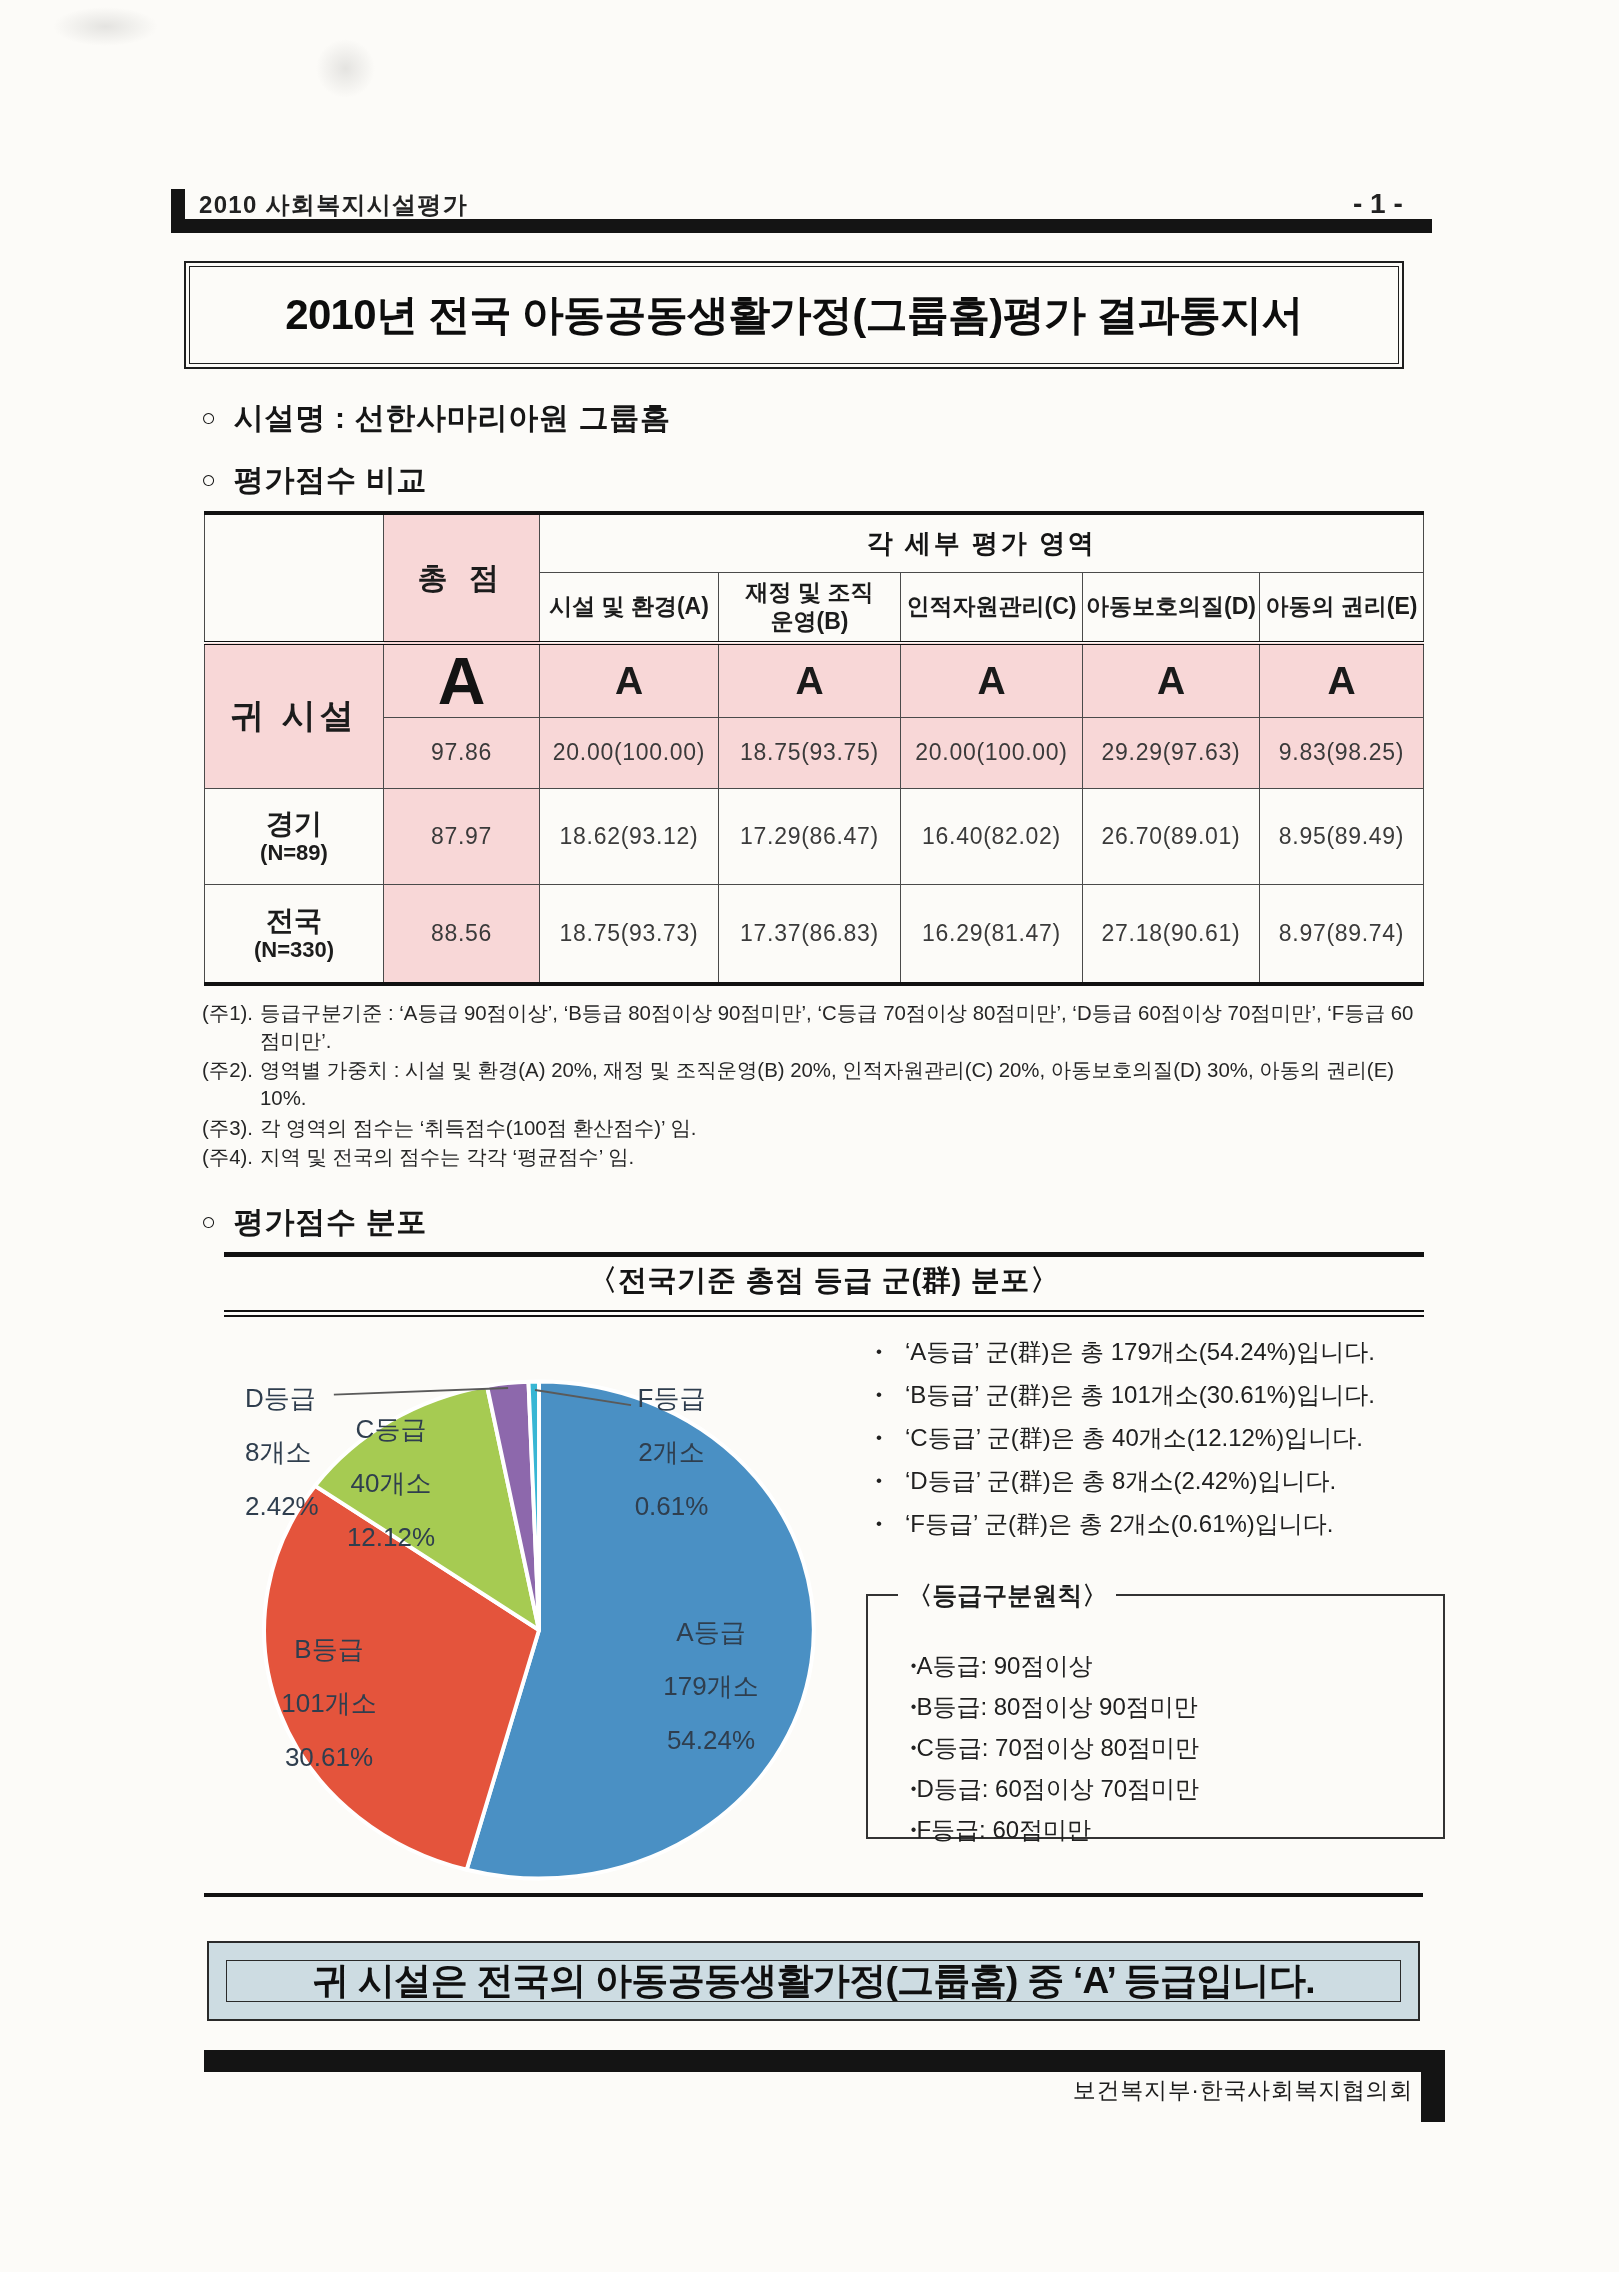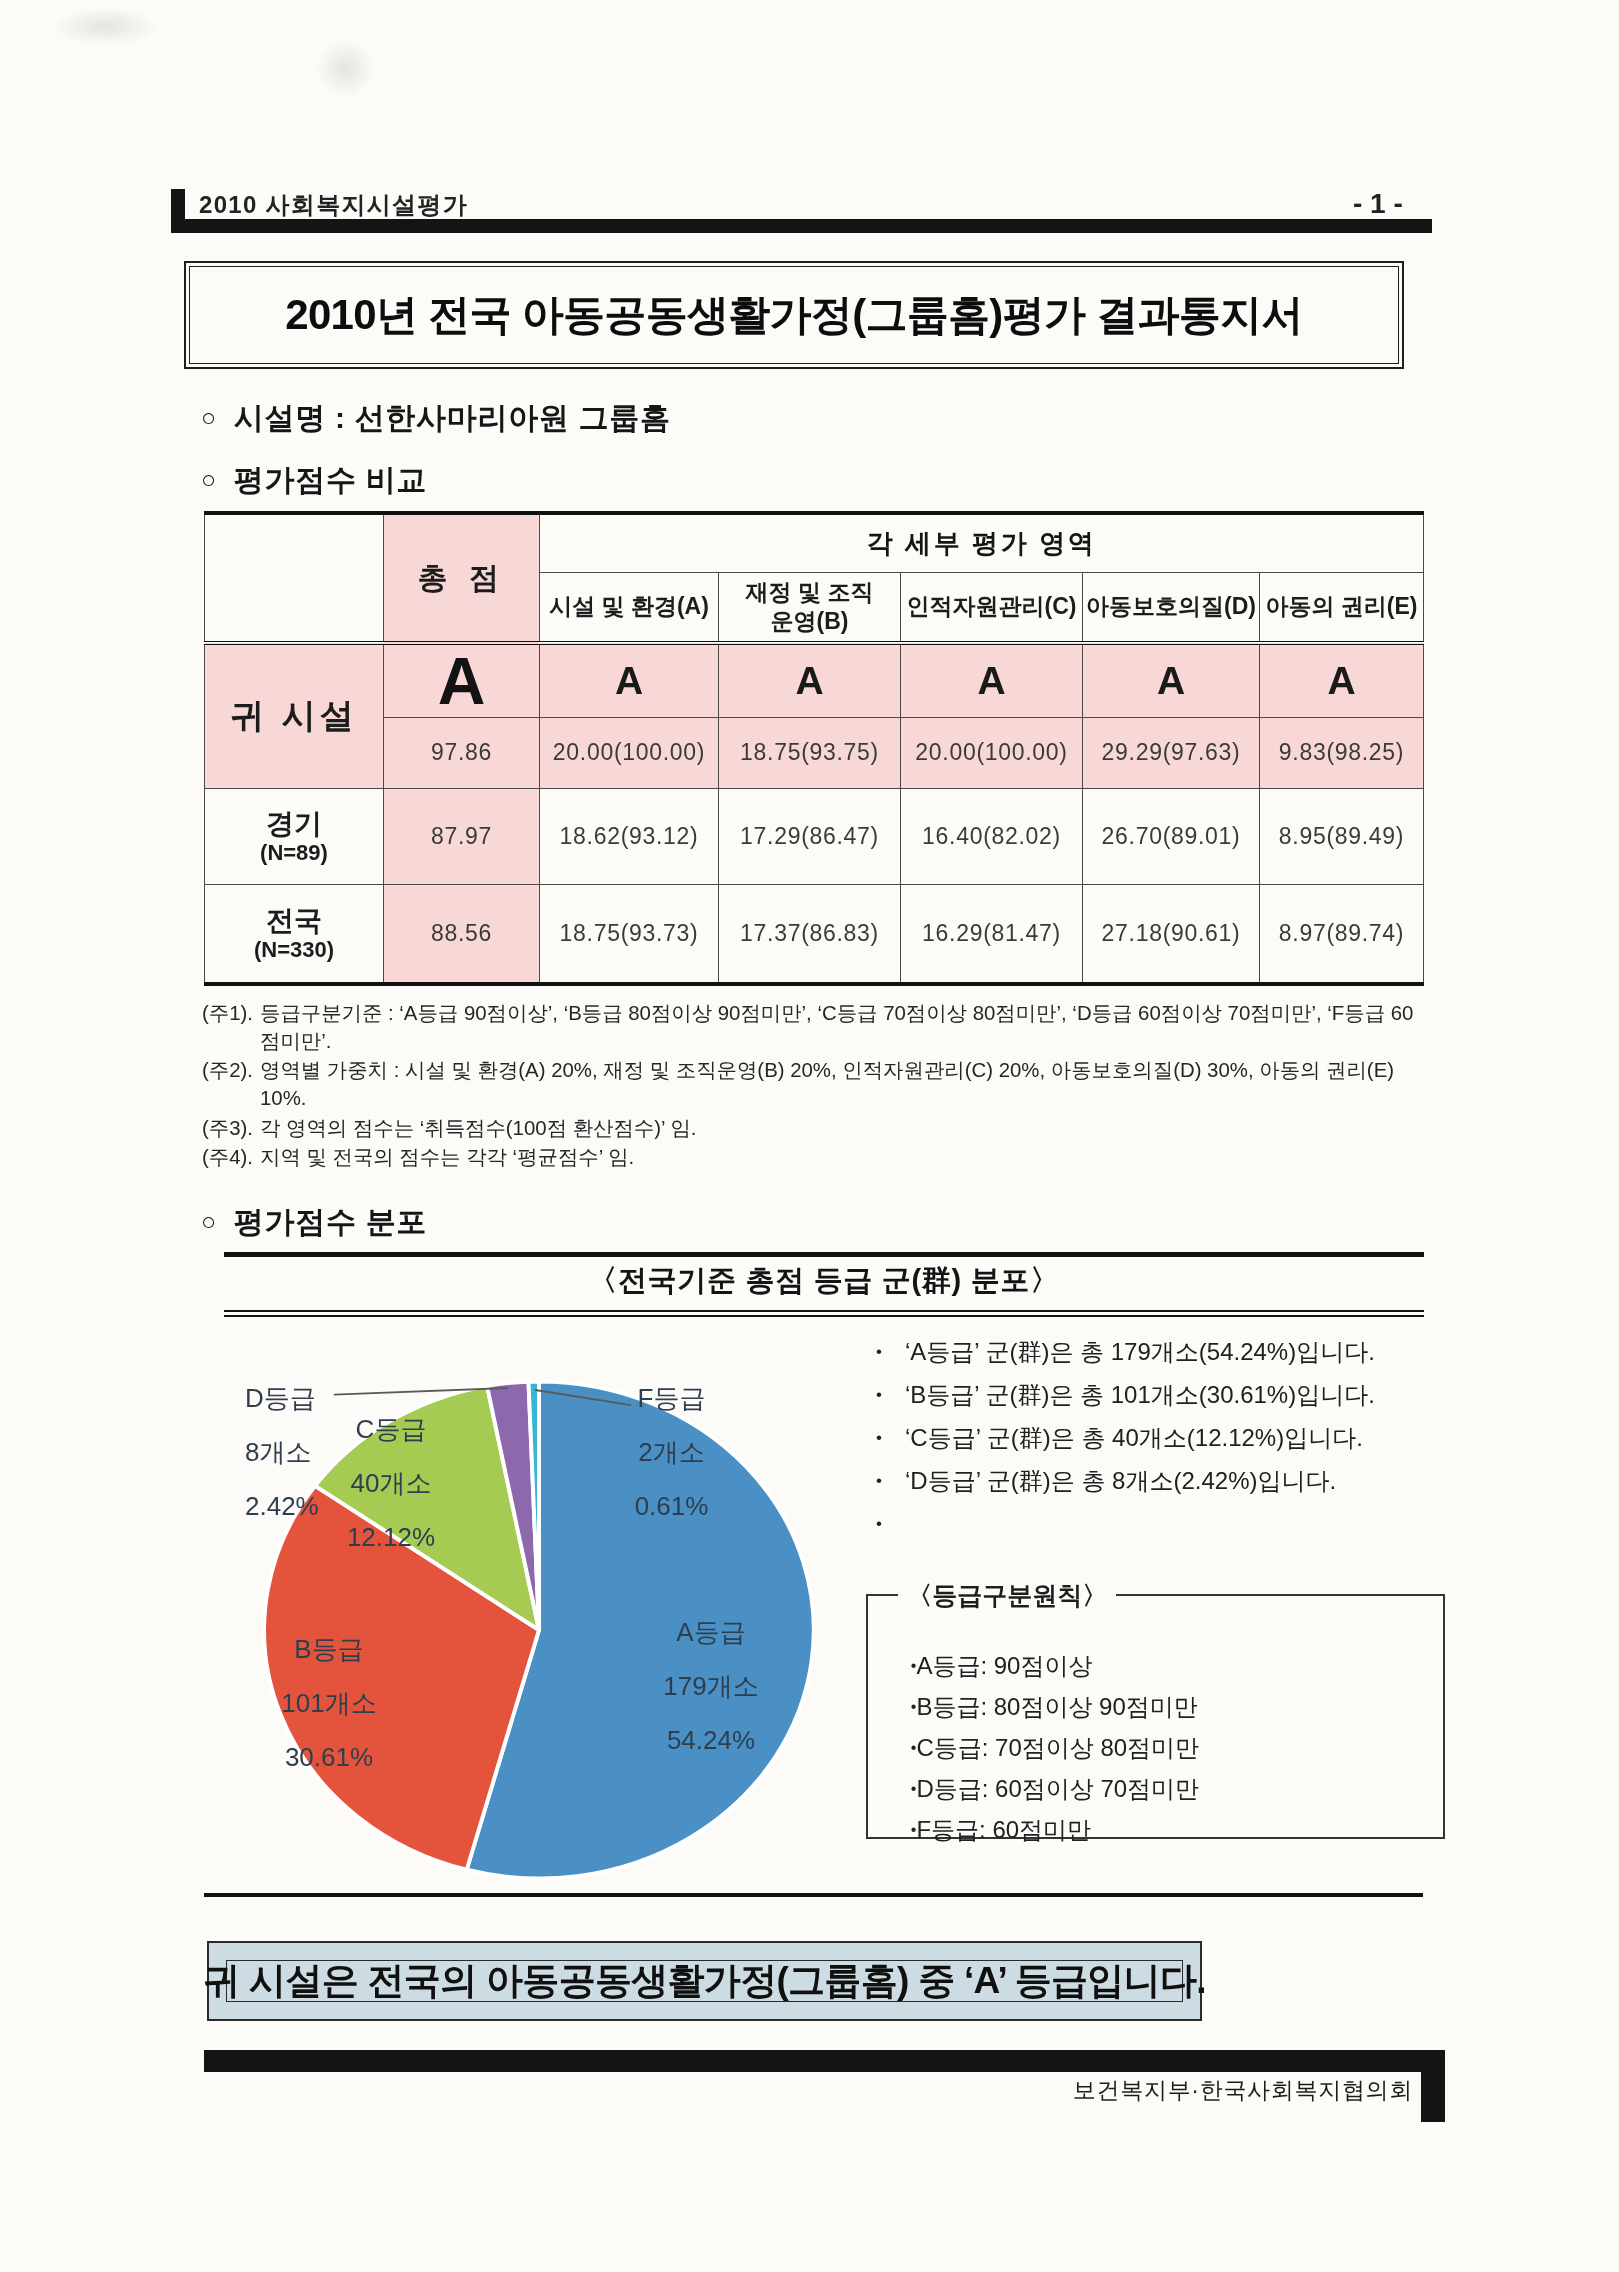--- a/index.html
+++ b/index.html
@@ -75,21 +75,21 @@
 
   .rules-box{position:absolute;left:866px;top:1594px;width:579px;height:245px;border:2px solid #333;box-sizing:border-box;background:transparent;text-align:right;}
   .rules-title{position:absolute;top:-17px;left:30px;background:#fcfbf8;padding:0 9.2px;font-size:25px;font-weight:bold;color:#1d1d1d;}
   .rules-items{margin-top:49px;}
   .rule-row{display:flex;font-size:24px;color:#202020;height:41px;align-items:center;padding-left:22.4px;}
   .rule-bullet{flex:0 0 26px;font-size:16px;}
 
   .divider{position:absolute;left:204px;top:1893px;width:1219px;height:4px;background:#111;}
 
   
-  .banner{position:absolute;left:207px;top:1941px;width:995px;height:80px;border:2.6px solid #2a2a2a;background:#cddce2;box-sizing:border-box;padding:17px;}
+  .banner{position:absolute;left:207px;top:1941px;width:1213px;height:80px;border:2.6px solid #2a2a2a;background:#cddce2;box-sizing:border-box;padding:17px;}
   .banner-inner{width:100%;height:100%;border:1.3px solid #2a2a2a;box-sizing:border-box;display:flex;align-items:center;justify-content:center;background:#cddce2;}
   .banner-text{font-size:37px;font-weight:bold;color:#101010;white-space:nowrap;letter-spacing:-0.7px;}
 
   
   .footer-bar{position:absolute;left:204px;top:2050px;width:1217px;height:22px;background:#141414;}
   .footer-vbar{position:absolute;left:1421px;top:2050px;width:24px;height:72px;background:#141414;}
   .footer-text{position:absolute;left:920px;top:2075px;width:493px;text-align:right;font-size:23px;color:#1b1b1b;letter-spacing:0.7px;}
 </style>
 </head>
 <body>
@@ -262,20 +262,21 @@
     <div class="note-row">
       <span class="note-bullet">•</span>
       <span class="note-text">‘C등급’ 군(群)은 총 40개소(12.12%)입니다.</span>
     </div>
     <div class="note-row">
       <span class="note-bullet">•</span>
       <span class="note-text">‘D등급’ 군(群)은 총 8개소(2.42%)입니다.</span>
     </div>
     <div class="note-row">
       <span class="note-bullet">•</span>
+      <span class="note-text">‘F등급’ 군(群)은 총 2개소(0.61%)입니다.</span>
     </div>
   </div>
 
   <div class="rules-box">
     <div class="rules-title">〈등급구분원칙〉</div>
     <div class="rules-items">
       <div class="rule-row">
         <span class="rule-bullet">•</span>
         <span>A등급: 90점이상</span>
       </div>

